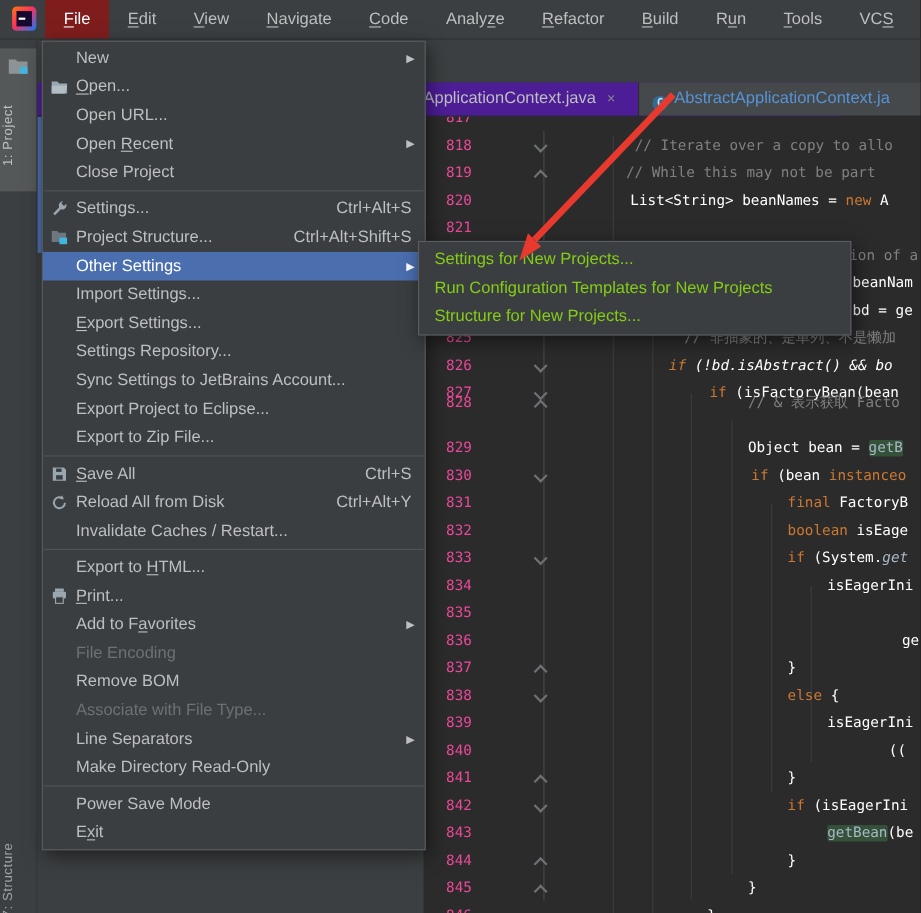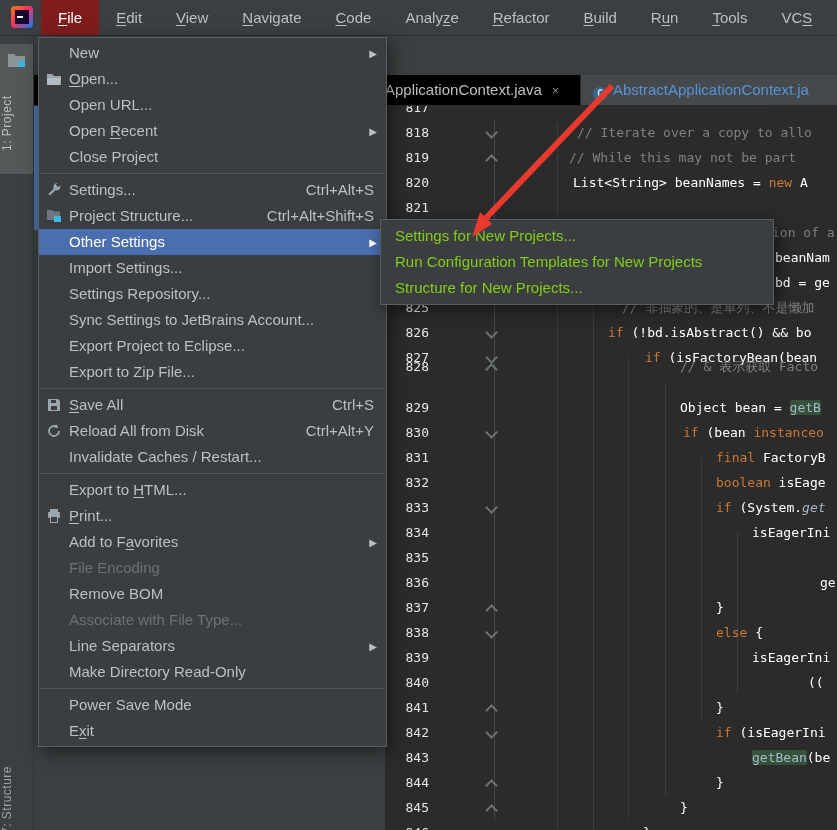--- a/index.html
+++ b/index.html
@@ -26,36 +26,36 @@
   .vlabel{position:absolute;left:0;width:33px;text-align:center;writing-mode:vertical-rl;
           transform:rotate(180deg);font-size:12px;color:#bdbfc1;letter-spacing:.5px;}
   #structure-label{top:705px;height:120px;color:#9fa3a5;}
   #project-label{top:32px;height:94px;left:0;}
   #project-panel{position:absolute;left:33px;top:35px;width:352px;height:795px;background:#3c3f41;z-index:2;}
   #panel-selection{position:absolute;left:0;top:41px;width:5px;height:154px;background:#4b6eaf;}
 
   
   #navbar{position:absolute;left:33px;top:35px;width:804px;height:40px;background:#3c3f41;
           border-bottom:1px solid #333638;z-index:4;}
-  #tabbar{position:absolute;left:33px;top:75px;width:733px;height:30px;background:#000000;
+  #tabbar{position:absolute;left:33px;top:75px;width:733px;height:30px;background:#4c1d95;
           border-bottom:1px solid #272a2c;z-index:5;}
   .tab{position:absolute;top:0;height:30px;line-height:30px;font-size:15px;white-space:nowrap;overflow:hidden;}
   #tab-1{left:337px;width:210px;color:#bdbfc1;padding-left:15px;}
   #tab-1 .close{margin-left:10px;color:#868889;font-size:13px;}
   #tab-2{left:547px;width:257px;background:#46494b;border-left:1px solid #2b2b2b;color:#5693d6;padding-left:12px;}
   .class-icon{display:inline-block;vertical-align:-2px;width:14px;height:14px;border-radius:50%;
               background:#37698f;color:#bde0f5;font:bold 10px/14px "DejaVu Sans Mono",monospace;
               text-align:center;margin-right:6px;}
 
   
   #editor{position:absolute;left:385px;top:105px;width:452px;height:725px;background:#2b2b2b;z-index:1;overflow:hidden;}
   .guide{position:absolute;width:1px;background:#3a3d40;}
   #foldline{position:absolute;left:109px;top:14px;width:1px;height:700px;background:#46494b;}
   .row{position:absolute;left:0;width:452px;height:25px;}
-  .lnum{position:absolute;left:0;width:44px;text-align:right;color:#e5e5e5;
+  .lnum{position:absolute;left:0;width:44px;text-align:right;color:#ec4899;
         font:13px/25px "DejaVu Sans Mono",monospace;}
   .fold{position:absolute;left:102px;width:7px;height:7px;border:solid #6e7274;border-width:0 2px 2px 0;}
   .fold.down{top:8px;transform:rotate(45deg);}
   .fold.up{top:11px;transform:rotate(-135deg);}
   .codeline{position:absolute;top:0;font:13px/25px "DejaVu Sans Mono",monospace;white-space:pre;}
   .kw{color:#cc7832;} .id{color:#ffffff;} .cm{color:#808080;}
   .it{color:#a9b7c6;font-style:italic;}
   .hl{color:#a9b7c6;background:#345239;border-radius:2px;}
 
   
@@ -139,21 +139,21 @@
           <span class="lnum">824</span>
           <div class="codeline" style="left: 390px;"><span class="id">bd = ge</span></div>
         </div>
         <div class="row" style="top: 190px;">
           <span class="lnum">825</span>
           <div class="codeline" style="left: 237px;"><span class="cm">// 非抽象的、是单列、不是懒加</span></div>
         </div>
         <div class="row" style="top: 215px;">
           <span class="lnum">826</span>
           <span class="fold down"></span>
-          <div class="codeline" style="left: 223px;"><span class="kw">if</span><span class="id"> (!bd.isAbstract() &amp;&amp; bo</span></div>
+          <div class="codeline" style="left: 223px; font-style: italic;"><span class="kw">if</span><span class="id"> (!bd.isAbstract() &amp;&amp; bo</span></div>
         </div>
         <div class="row" style="top: 240px;">
           <span class="lnum">827</span>
           <span class="fold down"></span>
           <div class="codeline" style="left: 260px;"><span class="kw">if</span><span class="id"> (isFactoryBean(bean</span></div>
         </div>
         <div class="row" style="top: 249px;">
           <span class="lnum">828</span>
           <span class="fold up"></span>
           <div class="codeline" style="left: 295px;"><span class="cm">// &amp; 表示获取 Facto</span></div>
@@ -292,20 +292,21 @@
           </svg>
         </span><span>Settings...</span><span class="mi-shortcut">Ctrl+Alt+S</span></div>
       <div class="mi"><span class="mi-icon">
           <svg viewBox="0 0 16 16">
             <path d="M1 2h5l1.5 1.5H14V12H1z" fill="#6e7780"></path>
             <rect x="8" y="8" width="7" height="6" fill="#40b6e0"></rect>
           </svg>
         </span><span>Project Structure...</span><span class="mi-shortcut">Ctrl+Alt+Shift+S</span></div>
       <div class="mi selected"><span>Other Settings</span><span class="mi-arrow">▶</span></div>
       <div class="mi"><span>Import Settings...</span></div>
+      <div class="mi"><span><u>E</u>xport Settings...</span></div>
       <div class="mi"><span>Settings Repository...</span></div>
       <div class="mi"><span>Sync Settings to JetBrains Account...</span></div>
       <div class="mi"><span>Export Project to Eclipse...</span></div>
       <div class="mi"><span>Export to Zip File...</span></div>
       <div class="msep"></div>
       <div class="mi"><span class="mi-icon">
           <svg viewBox="0 0 16 16">
             <path d="M2 2h10l2 2v10H2z" fill="#9aa7b0"></path>
             <rect x="5" y="9" width="6" height="4" fill="#3b3e40"></rect>
             <rect x="5" y="3" width="5" height="3" fill="#3b3e40"></rect>

